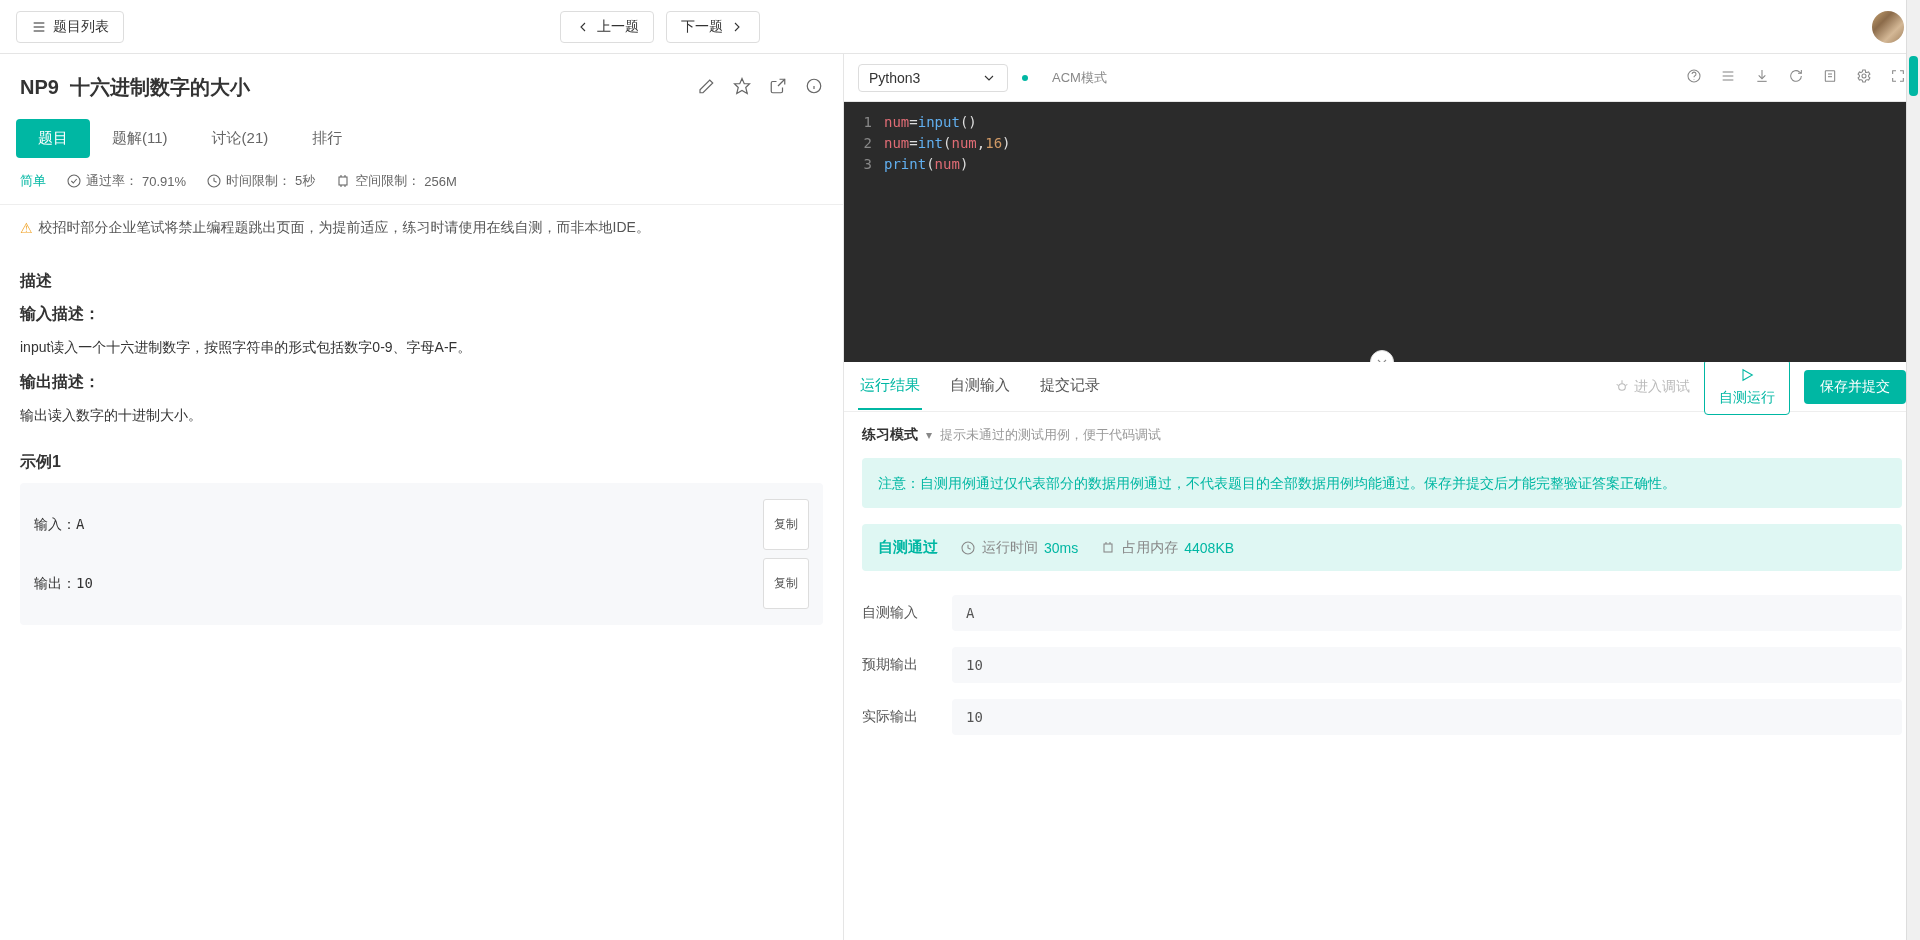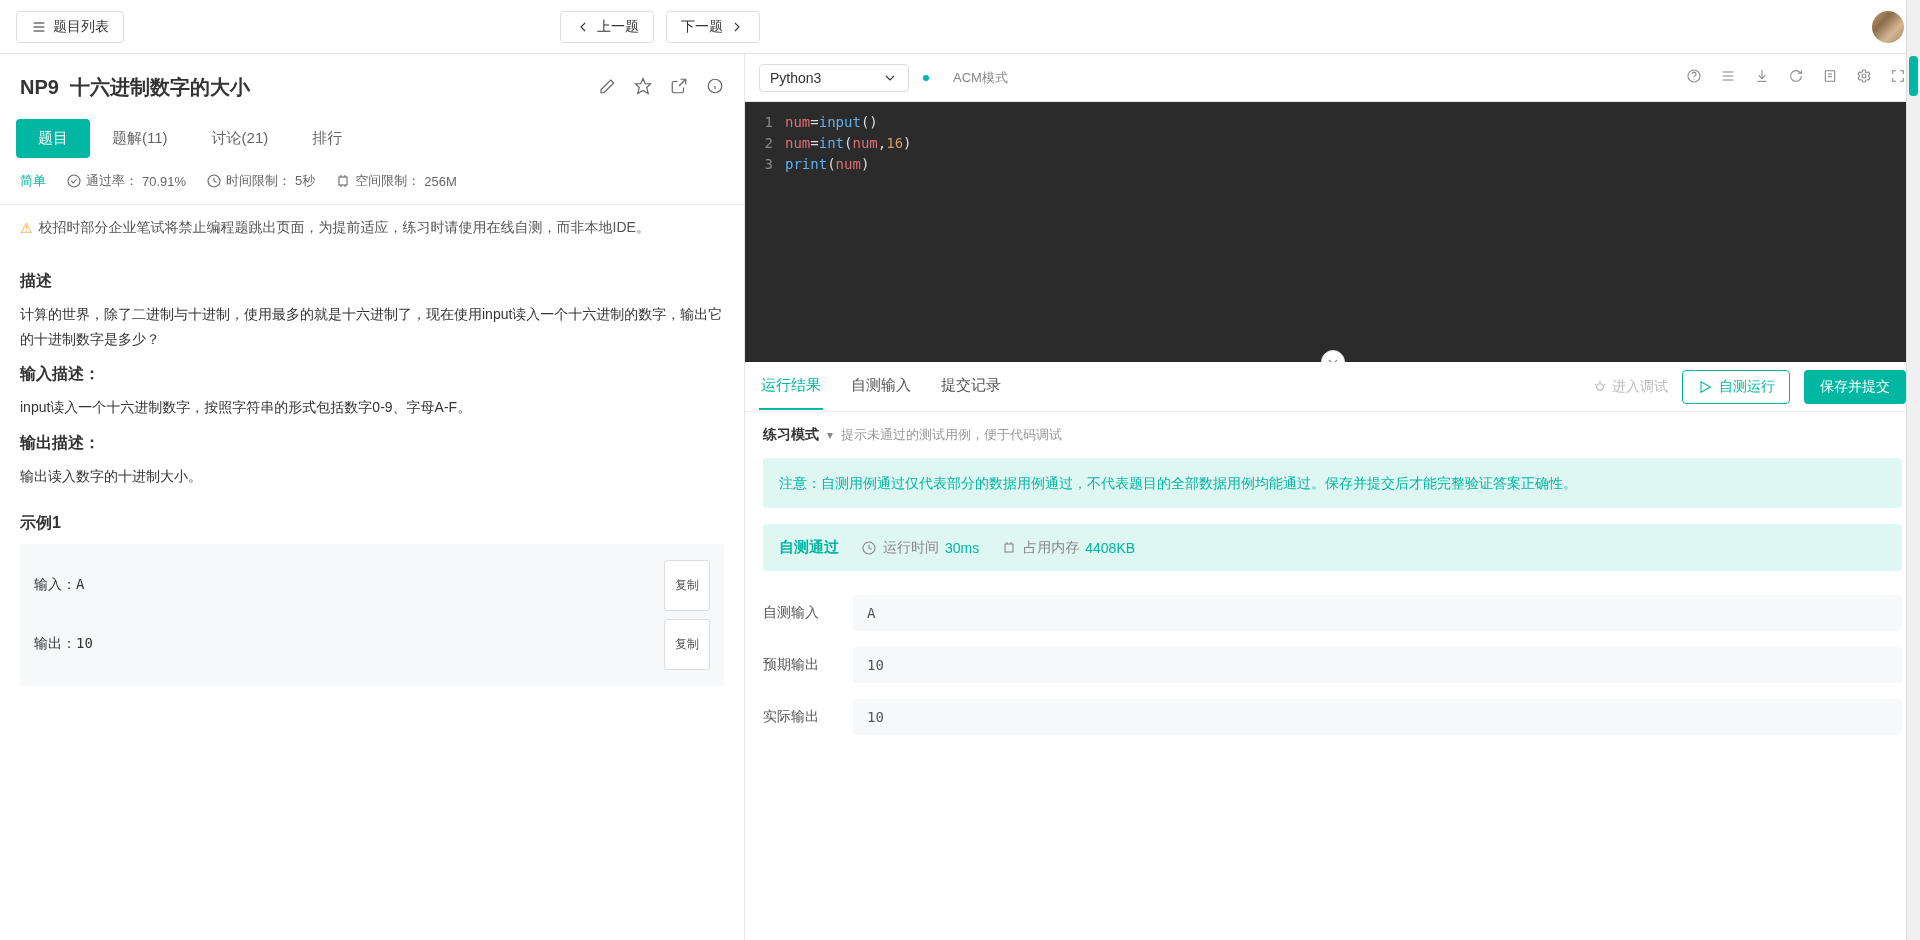--- a/index.html
+++ b/index.html
@@ -3,21 +3,21 @@
 <meta charset="utf-8">
 <style>
 * { margin: 0; padding: 0; box-sizing: border-box; }
 body { font-family: -apple-system, BlinkMacSystemFont, "Segoe UI", "PingFang SC", "Microsoft YaHei", sans-serif; background: #fff; color: #333; font-size: 14px; }
 .top-bar { height: 54px; border-bottom: 1px solid #e5e5e5; display: flex; align-items: center; padding: 0 16px; justify-content: space-between; }
 .top-bar-left { display: flex; align-items: center; gap: 12px; }
 .top-bar-center { display: flex; gap: 12px; position: absolute; left: 560px; }
 .btn-outline { border: 1px solid #ddd; background: #fff; padding: 6px 14px; border-radius: 4px; cursor: pointer; font-size: 14px; color: #333; display: inline-flex; align-items: center; gap: 6px; }
 .avatar { width: 32px; height: 32px; border-radius: 50%; background: linear-gradient(135deg,#c9a574,#8b6b4a,#d4b896,#a0805c); }
 .layout { display: flex; height: calc(100vh - 54px); }
-.left-pane { width: 745px; border-right: 1px solid #e5e5e5; overflow-y: auto; }
+.left-pane { width: 844px; border-right: 1px solid #e5e5e5; overflow-y: auto; }
 .right-pane { flex: 1; display: flex; flex-direction: column; min-width: 0; }
 .prob-header { padding: 20px 20px 0 20px; display: flex; justify-content: space-between; align-items: center; }
 .prob-title { font-size: 20px; font-weight: 600; }
 .prob-icons { display: flex; gap: 18px; color: #666; }
 .prob-icons span { cursor: pointer; }
 .tabs { display: flex; gap: 0; margin-top: 18px; padding: 0 16px; }
 .tab { padding: 10px 22px; cursor: pointer; color: #666; font-size: 15px; border-radius: 4px; }
 .tab.active { background: #00b7a3; color: #fff; }
 .meta-row { display: flex; align-items: center; gap: 20px; padding: 14px 20px; border-bottom: 1px solid #eee; font-size: 13px; color: #666; }
 .diff-easy { color: #00b7a3; }
@@ -39,21 +39,21 @@
 .code-editor { background: #2b2b2b; color: #ddd; font-family: Consolas, monospace; font-size: 14px; padding: 10px 0; flex: 0 0 260px; overflow: hidden; position: relative; }
 .code-line { display: flex; line-height: 1.5; }
 .line-num { width: 40px; text-align: right; color: #888; padding-right: 12px; user-select: none; }
 .tk-fn { color: #61afef; } .tk-num { color: #d19a66; } .tk-var { color: #e06c75; }
 .collapse-handle { position: absolute; left: 50%; bottom: -12px; transform: translateX(-50%); width: 24px; height: 24px; background: #fff; border: 1px solid #ddd; border-radius: 50%; display: flex; align-items: center; justify-content: center; cursor: pointer; z-index: 2; color: #888; font-size: 12px;}
 .result-tabs { display: flex; align-items: center; border-bottom: 1px solid #eee; padding: 0 14px; height: 50px; gap: 26px; }
 .result-tab { padding: 13px 2px; cursor: pointer; color: #555; border-bottom: 2px solid transparent; font-size: 15px; }
 .result-tab.active { color: #00b7a3; border-bottom-color: #00b7a3; }
 .result-actions { margin-left: auto; display: flex; gap: 14px; align-items: center; }
 .debug-link { color: #bbb; font-size: 14px; display: flex; align-items: center; gap: 4px; }
-.btn-test { border: 1px solid #00b7a3; color: #00b7a3; background: #fff; padding: 7px 14px; border-radius: 4px; cursor: pointer; font-size: 14px; display: inline-flex; align-items: center; gap: 6px; }
+.btn-test { border: 1px solid #00b7a3; color: #00b7a3; background: #fff; padding: 7px 14px; border-radius: 4px; cursor: pointer; font-size: 14px; display: inline-flex; align-items: center; gap: 6px; flex-direction: column; }
 .btn-submit { background: #00b7a3; color: #fff; border: none; padding: 8px 16px; border-radius: 4px; cursor: pointer; font-size: 14px; }
 .result-body { flex: 1; overflow-y: auto; padding: 14px 18px; }
 .practice-mode { display: flex; align-items: center; gap: 8px; margin-bottom: 14px; }
 .practice-label { font-weight: 600; }
 .practice-dd { color: #888; font-size: 12px; cursor: pointer; }
 .practice-hint { color: #999; font-size: 13px; }
 .notice-box { background: #dff7f3; border-radius: 4px; padding: 14px 16px; color: #00b7a3; font-size: 14px; line-height: 1.6; margin-bottom: 16px; }
 .status-box { background: #dff7f3; border-radius: 4px; padding: 14px 16px; display: flex; align-items: center; gap: 22px; margin-bottom: 16px; color: #00b7a3; }
 .status-pass { font-weight: 600; font-size: 15px; }
 .stat-item { display: flex; align-items: center; gap: 6px; font-size: 14px; }
@@ -163,21 +163,20 @@
       </span>
     </div>
 
     <div class="warn-banner">
       <span class="warn-icon">⚠</span>
       <span>校招时部分企业笔试将禁止编程题跳出页面，为提前适应，练习时请使用在线自测，而非本地IDE。</span>
     </div>
 
     <div class="section">
       <h3>描述</h3>
-      <p>计算的世界，除了二进制与十进制，使用最多的就是十六进制了，现在使用input读入一个十六进制的数字，输出它的十进制数字是多少？</p>
       <h3>输入描述：</h3>
       <p>input读入一个十六进制数字，按照字符串的形式包括数字0-9、字母A-F。</p>
       <h3>输出描述：</h3>
       <p>输出读入数字的十进制大小。</p>
       <h3 style="margin-top:24px">示例1</h3>
       <div class="example-block">
         <div class="example-row">
           <span><span>输入：</span><span>A</span></span>
           <button class="copy-btn">复制</button>
         </div>

